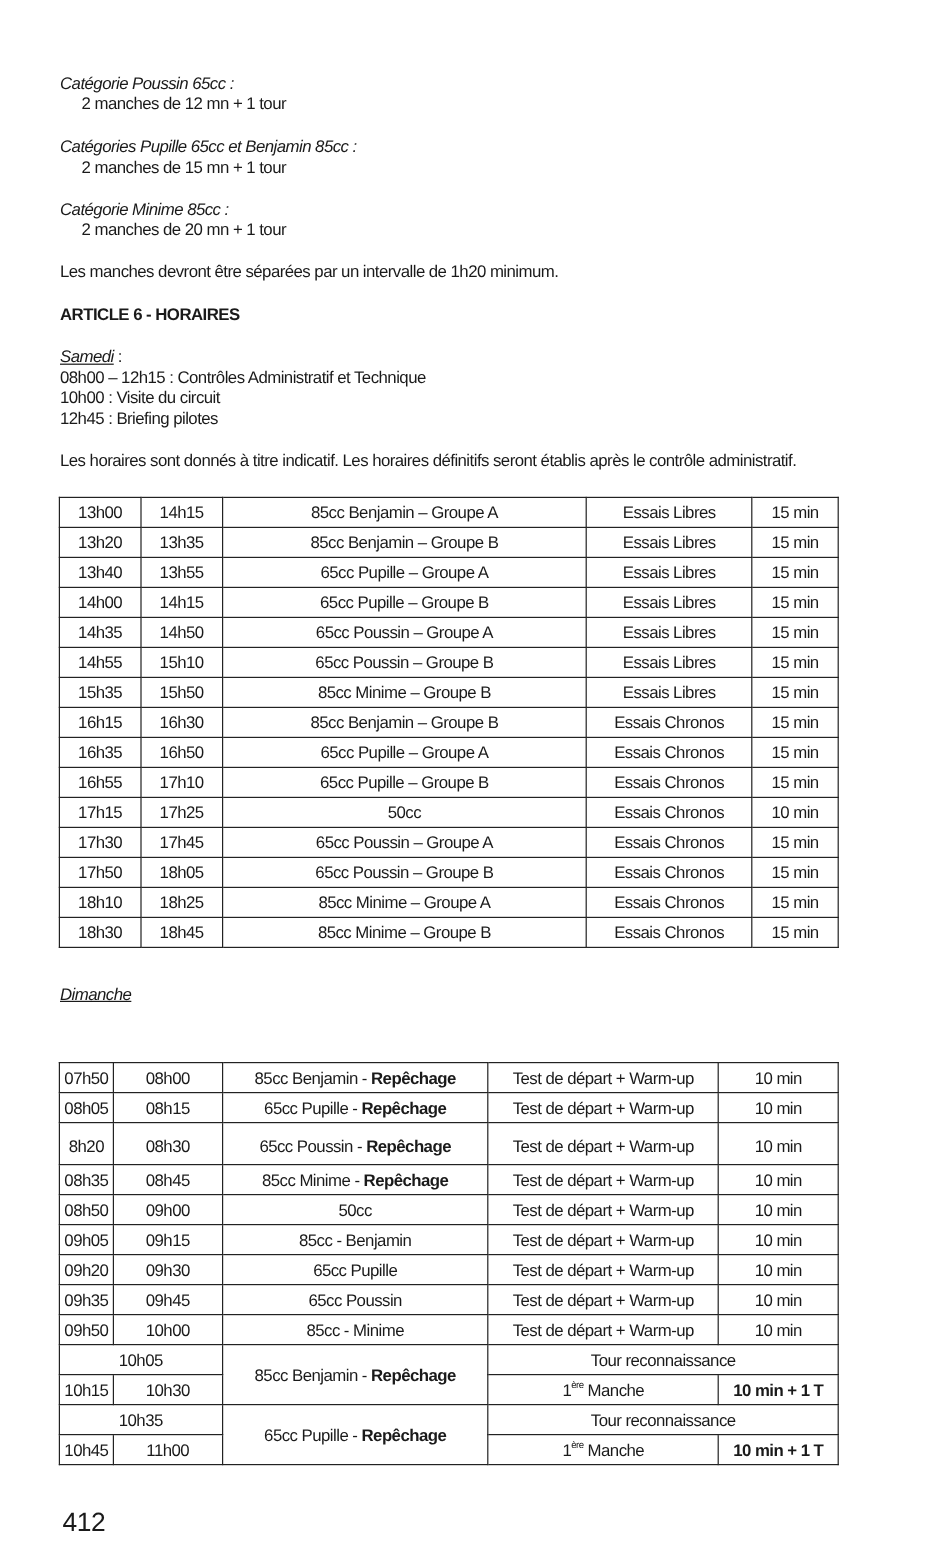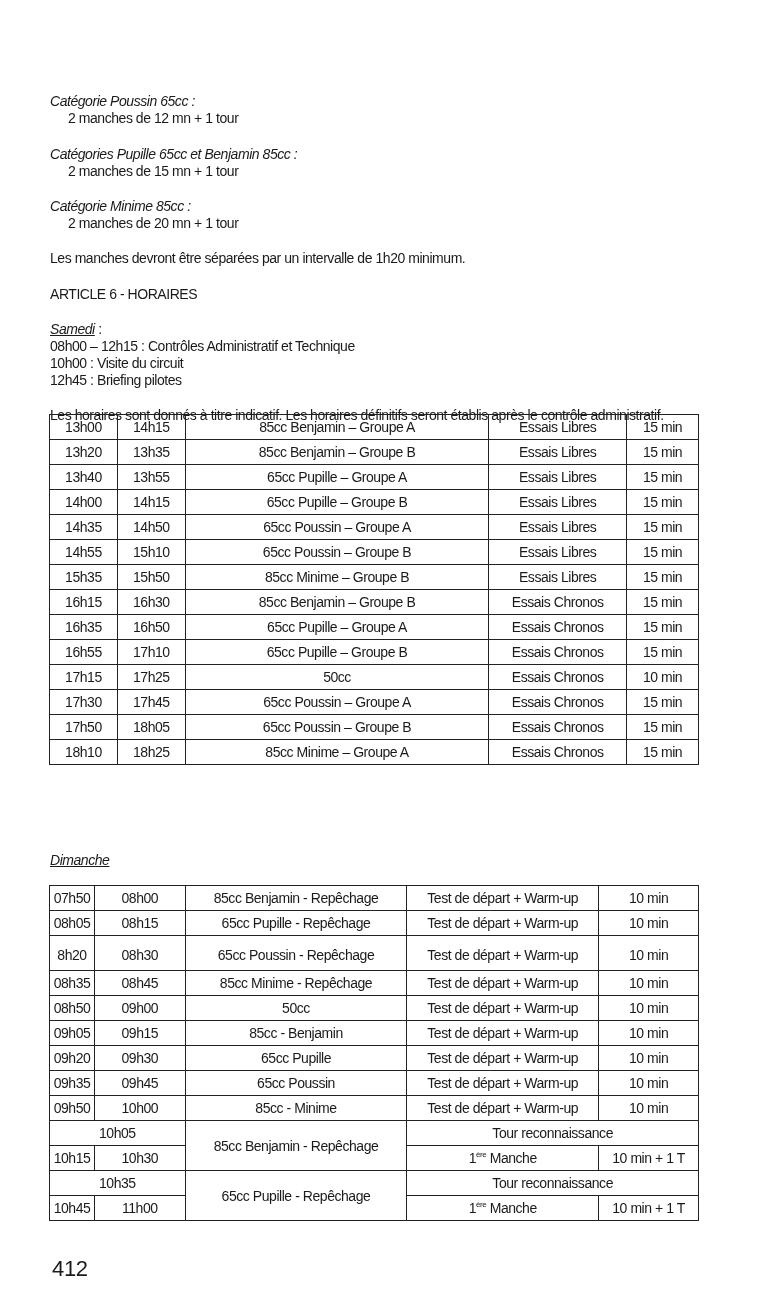--- a/index.html
+++ b/index.html
@@ -1,23 +1,23 @@
 <!DOCTYPE html>
 <html><head>
 <meta charset="utf-8">
 <style>
   html, body { margin: 0; padding: 0; background: #ffffff; }
   body {
     width: 773px; height: 1300px; position: relative; overflow: hidden;
     font-family: "Liberation Sans", sans-serif; color: #1a1a1a;
   }
-  .txt { position: absolute; left: 50px; font-size: 14px; line-height: 17px; letter-spacing: -0.45px; white-space: nowrap; margin-top: 32px; }
+  .txt { position: absolute; left: 50px; font-size: 14px; line-height: 17px; letter-spacing: -0.45px; white-space: nowrap; }
   .it { font-style: italic; }
   .ind { padding-left: 18px; }
-  .bold { font-weight: normal; }
+  .bold { font-weight: bold; }
   .u { text-decoration: underline; }
   table { position: absolute; border-collapse: collapse; font-size: 14px; letter-spacing: -0.45px; }
   td { border: 1.4px solid #222; text-align: center; padding: 0; white-space: nowrap; }
   #t1 { left: 49px; top: 398px; width: 650px; margin-top: 16px; }
   #t1 td { height: 24px; }
   #t2 { left: 49px; top: 885px; width: 650px; }
   #t2 td { height: 24px; margin-left: 32px; }
   #t2 tr.tall td { height: 30px; padding-top: 4px; }
   sup { font-size: 8px; vertical-align: 6px; line-height: 0; }
   .pagenum { position: absolute; left: 52px; top: 1256px; font-size: 22px; letter-spacing: -0.3px; }
@@ -141,20 +141,27 @@
         <td>Essais Chronos</td>
         <td>15 min</td>
       </tr>
       <tr>
         <td>18h10</td>
         <td>18h25</td>
         <td>85cc Minime – Groupe A</td>
         <td>Essais Chronos</td>
         <td>15 min</td>
       </tr>
+      <tr>
+        <td>18h30</td>
+        <td>18h45</td>
+        <td>85cc Minime – Groupe B</td>
+        <td>Essais Chronos</td>
+        <td>15 min</td>
+      </tr>
     </tbody>
 </table>
 
 <div class="txt" style="top:820px"><span class="it u">Dimanche</span></div>
 
 <table id="t2">
   <colgroup>
       <col style="width:45px">
       <col style="width:91px">
       <col style="width:222px">

